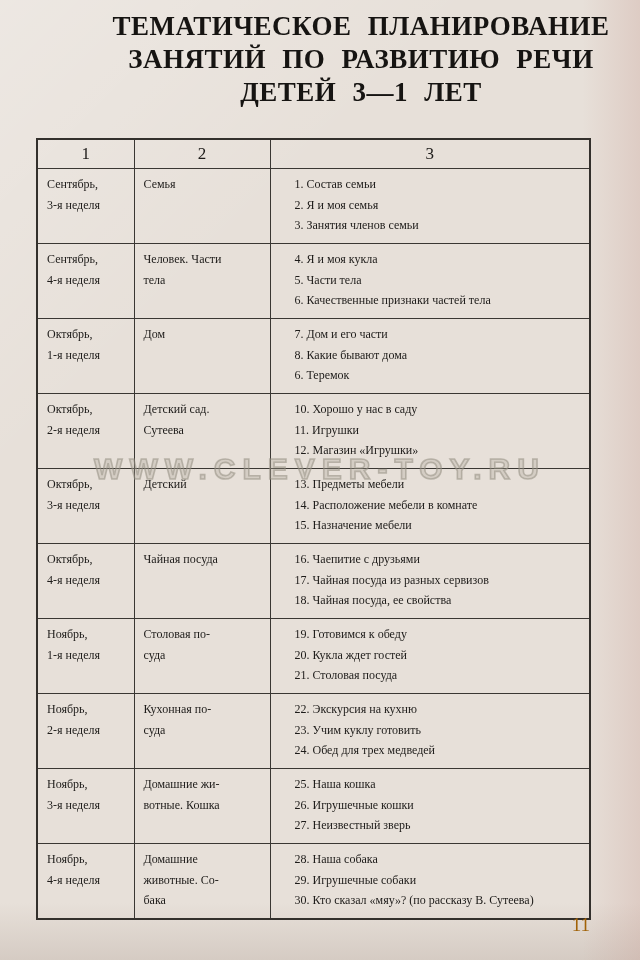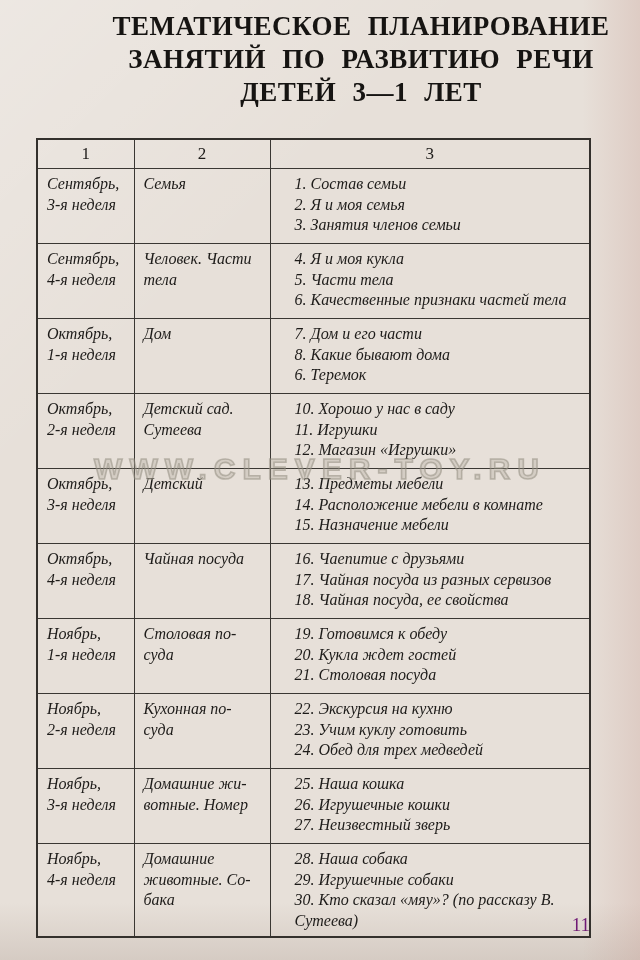--- a/index.html
+++ b/index.html
@@ -64,26 +64,25 @@
   tr.nums td {
     height: 26px;
     font-size: 17px;
     text-align: center;
     vertical-align: middle;
     font-weight: normal;
     padding: 1px 4px;
   }
   tbody td {
     vertical-align: top;
-    font-size: 16px;
+    font-size: 12px;
     line-height: 20.5px;
     white-space: pre-line;
     padding: 5px 6px 5px 9px;
     height: 64px;
-    font-style: italic;
   }
   td.lessons { padding-left: 24px; }
   .watermark {
     position: absolute;
     top: 452px;
     left: 0;
     width: 100%;
     text-align: center;
     font-family: "Liberation Sans", sans-serif;
     font-weight: bold;
@@ -93,21 +92,21 @@
     -webkit-text-stroke: 1.6px rgba(148,142,130,0.55);
     pointer-events: none;
     white-space: nowrap;
   }
   .page-number {
     position: absolute;
     top: 914px;
     right: 50px;
     font-size: 19px;
     font-weight: normal;
-    color: #701a75;
+    color: #a16207;
   }
 </style>
 </head>
 <body>
 
 <div class="page">
 
   <div class="title">
     <div>ТЕМАТИЧЕСКОЕ ПЛАНИРОВАНИЕ</div>
     <div>ЗАНЯТИЙ ПО РАЗВИТИЮ РЕЧИ</div>
@@ -193,21 +192,21 @@
         <td class="theme">Кухонная по-
 суда</td>
         <td class="lessons">22. Экскурсия на кухню
 23. Учим куклу готовить
 24. Обед для трех медведей</td>
       </tr>
       <tr>
         <td class="period">Ноябрь,
 3-я неделя</td>
         <td class="theme">Домашние жи-
-вотные. Номер</td>
+вотные. Кошка</td>
         <td class="lessons">25. Наша кошка
 26. Игрушечные кошки
 27. Неизвестный зверь</td>
       </tr>
       <tr>
         <td class="period">Ноябрь,
 4-я неделя</td>
         <td class="theme">Домашние
 животные. Со-
 бака</td>

